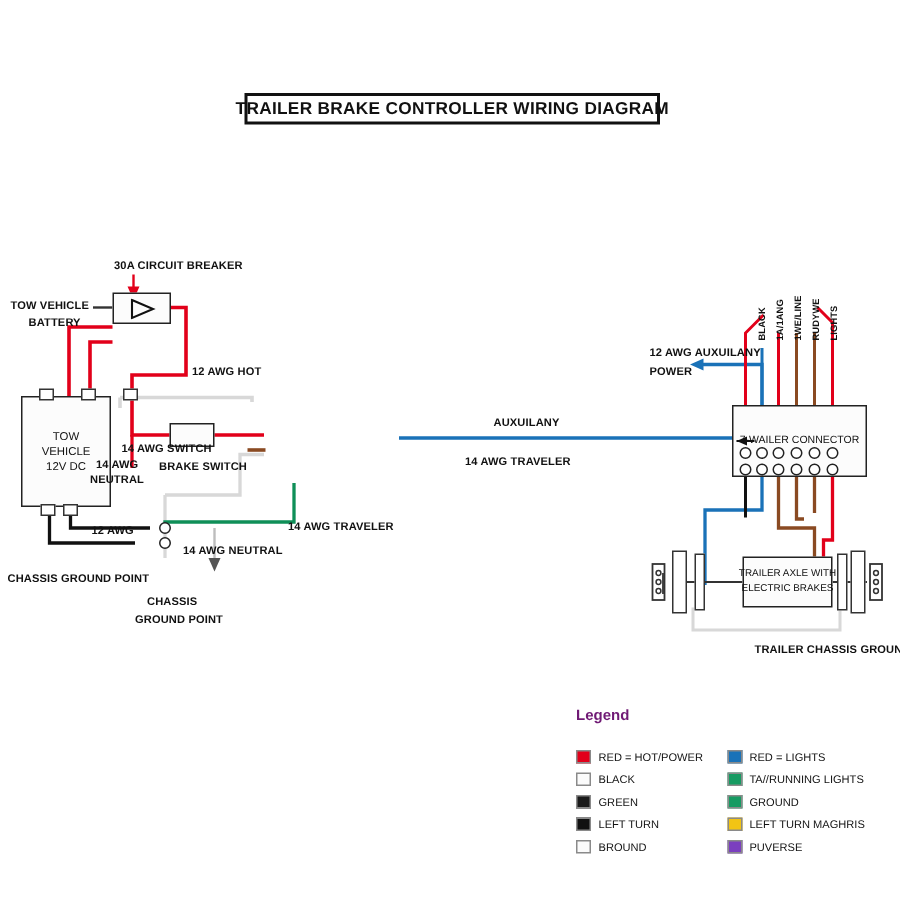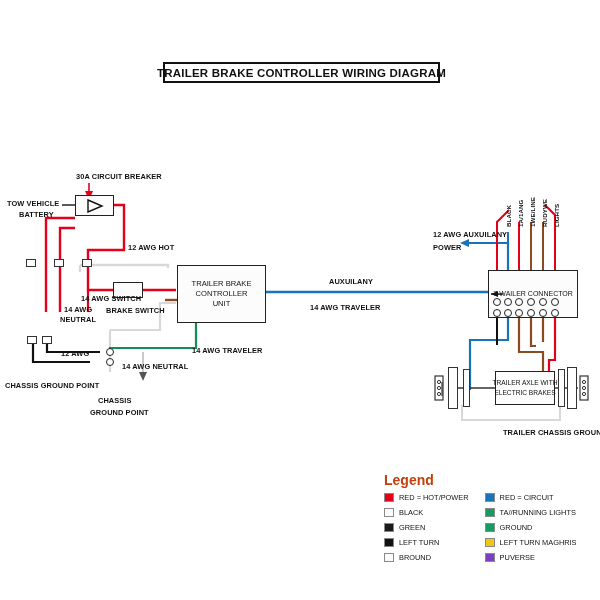--- a/index.html
+++ b/index.html
@@ -50,21 +50,21 @@
     position: absolute; width: 8px; height: 8px; border-radius: 50%;
     border: 1.3px solid #222; background: #fff; box-sizing: border-box;
   }
   .tab {
     position: absolute; box-sizing: border-box;
     border: 1.2px solid #333; background: #fff;
   }
 
   
   .legend { position: absolute; left: 384px; top: 472px; width: 210px; }
-  .legend-title { font-size: 14px; font-weight: bold; color: #c2410c; margin-bottom: 5px; }
+  .legend-title { font-size: 10px; font-weight: bold; color: #701a75; margin-bottom: 17px; }
   .legend-cols { display: flex; gap: 16px; }
   .legend-col { display: flex; flex-direction: column; gap: 6px; }
   .legend-row { display: flex; align-items: center; gap: 5px; }
   .sw { width: 10px; height: 9px; border: 1px solid #8a8a8a; box-sizing: border-box; flex: none; }
   .legend-row span.t { font-size: 7.4px; color: #111; white-space: nowrap; }
 </style>
 </head>
 <body>
 
 <div id="stage">
@@ -136,33 +136,33 @@
   <div class="lbl b ctr" style="left:76px; top:172px;">30A CIRCUIT BREAKER</div>
   <div class="box" style="left:75px; top:195px; width:39px; height:21px;">
     <svg width="20" height="14">
       <polygon points="3,1 17,7 3,13" fill="none" stroke="#111" stroke-width="1.4"></polygon>
     </svg>
   </div>
 
   <div class="lbl b" style="left:7px; top:199px;">TOW VEHICLE</div>
   <div class="lbl b" style="left:19px; top:210px;">BATTERY</div>
 
+  <div class="box" style="left:14px; top:264px; width:60px; height:74px;">
+    <div class="ln">TOW</div>
+    <div class="ln">VEHICLE</div>
+    <div class="ln">12V DC</div>
+  </div>
 
   <div class="tab" style="left:26px; top:259px; width:10px; height:8px;"></div>
   <div class="tab" style="left:54px; top:259px; width:10px; height:8px;"></div>
   <div class="tab" style="left:82px; top:259px; width:10px; height:8px; left:82px;"></div>
 
   <div class="tab" style="left:27px; top:336px; width:10px; height:8px;"></div>
   <div class="tab" style="left:42px; top:336px; width:10px; height:8px;"></div>
 
-  <div class="box" style="left:177px; top:265px; width:89px; height:58px;">
-    <div class="ln">TRAILER BRAKE</div>
-    <div class="ln">CONTROLLER</div>
-    <div class="ln">UNIT</div>
-  </div>
 
   <div class="box" style="left:113px; top:282px; width:30px; height:16px;"></div>
 
   <div class="term" style="left:106px; top:348px;"></div>
   <div class="term" style="left:106px; top:358px;"></div>
 
   <div class="lbl b" style="left:128px; top:243px;">12 AWG HOT</div>
   <div class="lbl b" style="left:81px; top:270px;margin-top:24px;">14 AWG SWITCH</div>
   <div class="lbl b" style="left:106px; top:306px;">BRAKE SWITCH</div>
   <div class="lbl b" style="left:64px; top:305px;">14 AWG</div>
@@ -253,21 +253,21 @@
           <span class="t">LEFT TURN</span>
         </div>
         <div class="legend-row">
           <span class="sw" style="background:#fbfbfb"></span>
           <span class="t">BROUND</span>
         </div>
       </div>
       <div class="legend-col">
         <div class="legend-row">
           <span class="sw" style="background:#1a72b8"></span>
-          <span class="t">RED = CIRCUIT</span>
+          <span class="t">RED = LIGHTS</span>
         </div>
         <div class="legend-row">
           <span class="sw" style="background:#169b62"></span>
           <span class="t">TA//RUNNING LIGHTS</span>
         </div>
         <div class="legend-row">
           <span class="sw" style="background:#169b62"></span>
           <span class="t">GROUND</span>
         </div>
         <div class="legend-row">

